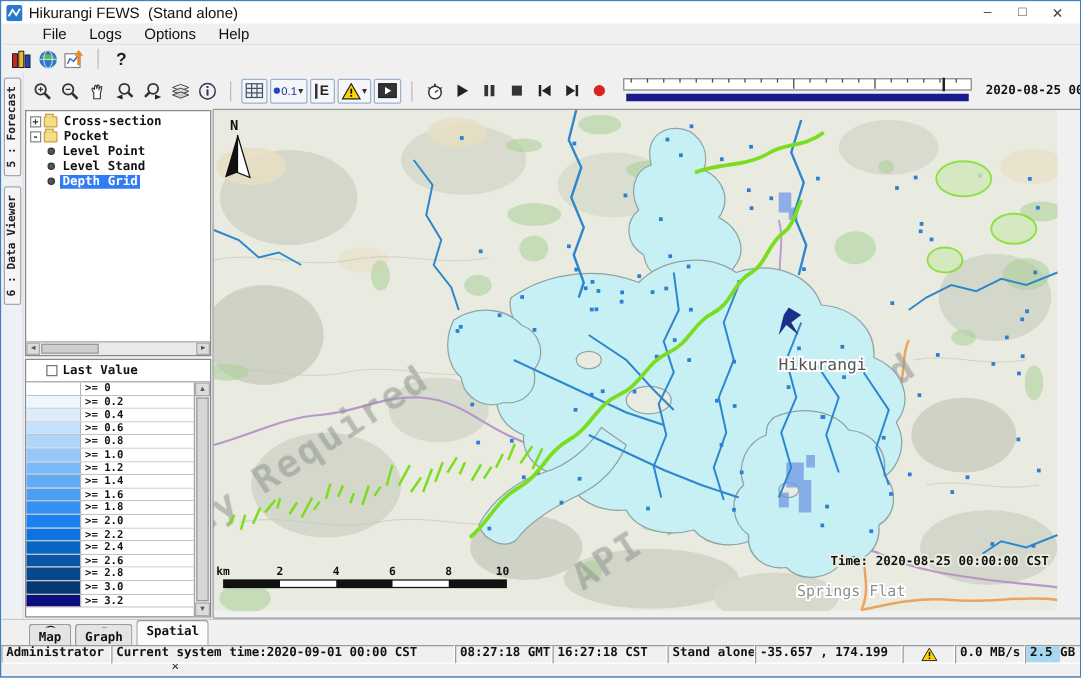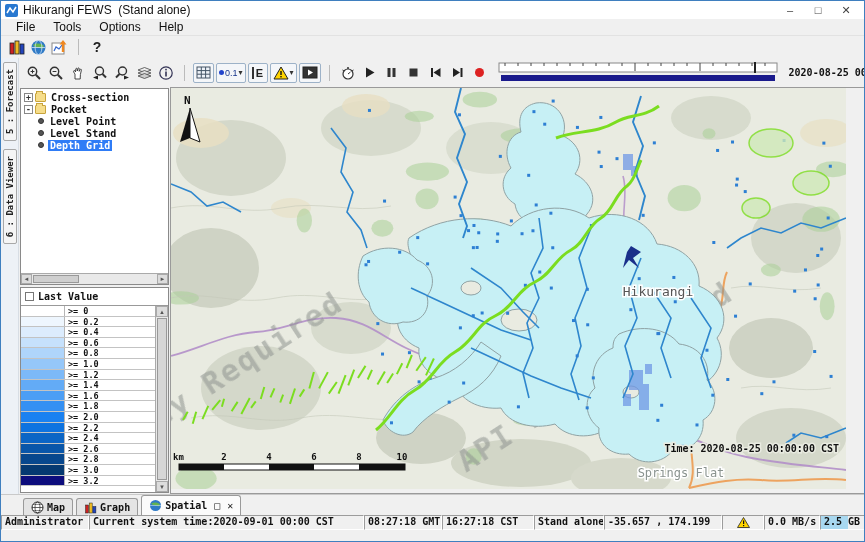--- a/index.html
+++ b/index.html
@@ -4,21 +4,21 @@
 <style>
   * { margin:0; padding:0; box-sizing:border-box; }
   body { background:#555; font-family:"Liberation Sans", sans-serif; }
   .app { width:865px; height:542px; background:#f0f0f0; border:1px solid #3f7fbf;
          position:relative; overflow:hidden; display:flex; flex-direction:column; }
 
   
   .titlebar { height:18px; background:#ffffff; display:flex; align-items:center; padding:0 4px; flex:0 0 18px; }
   .title-text { font-size:12px; color:#111; margin-left:5px; flex:1 1 auto; white-space:pre; }
   .win-btn { width:28px; text-align:center; font-size:11px; color:#444; cursor:default; }
-  .menubar { height:17px; background:#f0f0f0; display:flex; align-items:center; padding-left:6px; flex:0 0 17px; border-bottom:1px solid #e2e2e2; }
+  .menubar { height:17px; background:#f0f0f0; display:flex; align-items:center; padding-left:24px; flex:0 0 17px; border-bottom:1px solid #e2e2e2; }
   .menu-item { font-size:12px; color:#111; padding:0 9px; }
 
   
   .toolbar1 { height:22px; flex:0 0 22px; display:flex; align-items:center; padding-left:4px; background:#f0f0f0; }
   .tb-sep { width:1px; height:16px; background:#bbb; margin:0 7px; }
   .tb-btn { height:20px; min-width:20px; display:flex; align-items:center; justify-content:center; margin:0 1px; }
   .tb-btn.boxed { border:1px solid #9db2c8; background:#f4f6f9; border-radius:2px; padding:0 2px; }
   .help-q { font-size:14px; font-weight:bold; color:#222; }
   .caret { font-size:8px; color:#333; margin-left:1px; }
   .dot01-label { font-size:9px; color:#16348c; font-weight:normal; }
@@ -50,42 +50,42 @@
   .folder { width:11px; height:9px; background:#f6dd8a; border:1px solid #c8a43c; border-radius:1px; margin-right:3px; position:relative; }
   .folder:before { content:""; position:absolute; top:-3px; left:0; width:5px; height:2px; background:#f6dd8a; border:1px solid #c8a43c; border-bottom:none; }
   .bullet { width:6px; height:6px; border-radius:50%; background:#555; border:1px solid #333; margin:0 4px 0 14px; }
   .hscroll { height:11px; border-top:1px solid #aaa; background:#e9e9e9; display:flex; align-items:stretch; }
   .scroll-arrow { width:11px; background:#dcdcdc; border:1px solid #aaa; font-size:6px; color:#555; display:flex; align-items:center; justify-content:center; }
   .hthumb { width:46px; background:#cfcfcf; border:1px solid #999; margin:1px; }
   .vscroll { flex:0 0 13px; display:flex; flex-direction:column; background:#e9e9e9; border-left:1px solid #aaa; }
   .vthumb { flex:1 1 auto; background:#d6d6d6; border:1px solid #999; margin:1px; }
 
   .legend-panel { margin-top:2px; flex:1 1 auto; border:1px solid #8a8a8a; background:#fff; display:flex; flex-direction:column; }
-  .legend-header { height:18px; border-bottom:1px solid #999; display:flex; align-items:center; padding-left:4px;
+  .legend-header { height:18px; border-bottom:1px solid #999; display:flex; align-items:center; padding-left:16px;
                    font-size:10px; font-family:"DejaVu Sans Mono", monospace; font-weight:bold; color:#111; }
   .cbox { width:9px; height:9px; border:1px solid #777; background:#fff; margin-right:4px; }
   .legend-body { flex:1 1 auto; display:flex; overflow:hidden; }
   .legend-rows { flex:1 1 auto; overflow:hidden; }
   .lg-row { display:flex; height:10.6px; border-bottom:1px solid #c3c3c3; }
   .lg-swatch { flex:0 0 44px; border-right:1px solid #b5b5b5; }
   .lg-label { flex:1 1 auto; background:#fff; font-size:8.5px; line-height:10px;
               font-family:"DejaVu Sans Mono", monospace; font-weight:bold; color:#111; padding-left:3px; }
 
   
   .map-wrap { flex:1 1 auto; position:relative; border:1px solid #9a9a9a; border-left:none; overflow:hidden; }
 
   
   .timeline { width:284px; height:22px; margin-left:6px; position:relative; }
   .tb-date { font-size:10px; font-family:"DejaVu Sans Mono", monospace; font-weight:bold; color:#111; margin-left:8px; white-space:nowrap; }
 
   
   .bottom-tabs { height:21px; flex:0 0 21px; background:#f0f0f0; border-top:1px solid #c9c9c9; display:flex; align-items:flex-end; padding-left:22px; }
   .btab { display:flex; align-items:center; gap:3px; border:1px solid #9a9a9a; border-bottom:none; border-radius:3px 3px 0 0;
           background:#e4e4e4; height:17px; padding:0 7px; margin-right:3px; font-size:10px;
-          font-family:"DejaVu Sans Mono", monospace; font-weight:bold; color:#111; }
+          font-family:"DejaVu Sans Mono", monospace; font-weight:bold; color:#111;flex-direction:column; }
   .btab.active { background:#fbfbfb; height:20px;margin-top:32px; }
   .btab .tabctl { font-size:10px; font-weight:bold; color:#222; margin-left:4px; }
   .logs-row { height:19px; flex:0 0 19px; background:#f0f0f0; display:flex; align-items:center; padding-left:22px; border-top:1px solid #dcdcdc; }
   .logs-btn { font-size:10px; font-family:"DejaVu Sans Mono", monospace; font-weight:bold; color:#111;
               border:1px solid #8f8f8f; background:#f2f2f2; border-radius:2px; padding:1px 6px; box-shadow:inset 0 1px 0 #fff; }
 
   .statusbar { height:15px; flex:0 0 15px; display:flex; background:#f0f0f0; }
   .sseg { border:1px solid; border-color:#9c9c9c #ffffff #ffffff #9c9c9c; font-size:10px; line-height:12px;
           font-family:"DejaVu Sans Mono", monospace; font-weight:bold; color:#111;
           padding:0 3px; white-space:nowrap; overflow:hidden; position:relative; }
@@ -104,21 +104,21 @@
       <path d="M2,9 L5,4 L8,8 L11,3" stroke="#fff" stroke-width="1.5" fill="none"></path>
     </svg>
     <span class="title-text">Hikurangi FEWS  (Stand alone)</span>
     <span class="win-btn">–</span>
     <span class="win-btn">□</span>
     <span class="win-btn">✕</span>
   </div>
 
   <div class="menubar">
     <span class="menu-item">File</span>
-    <span class="menu-item">Tools</span>
+    <span class="menu-item">Logs</span>
     <span class="menu-item">Options</span>
     <span class="menu-item">Help</span>
   </div>
 
   <div class="toolbar1">
     <span class="tb-btn">
       <svg width="17" height="17">
         <rect x="2" y="4" width="4" height="11" fill="#cc2222" stroke="#222" stroke-width="0.8"></rect>
         <rect x="7" y="2" width="4" height="13" fill="#eebb22" stroke="#222" stroke-width="0.8"></rect>
         <rect x="12" y="5" width="4" height="10" fill="#2244bb" stroke="#222" stroke-width="0.8"></rect>

